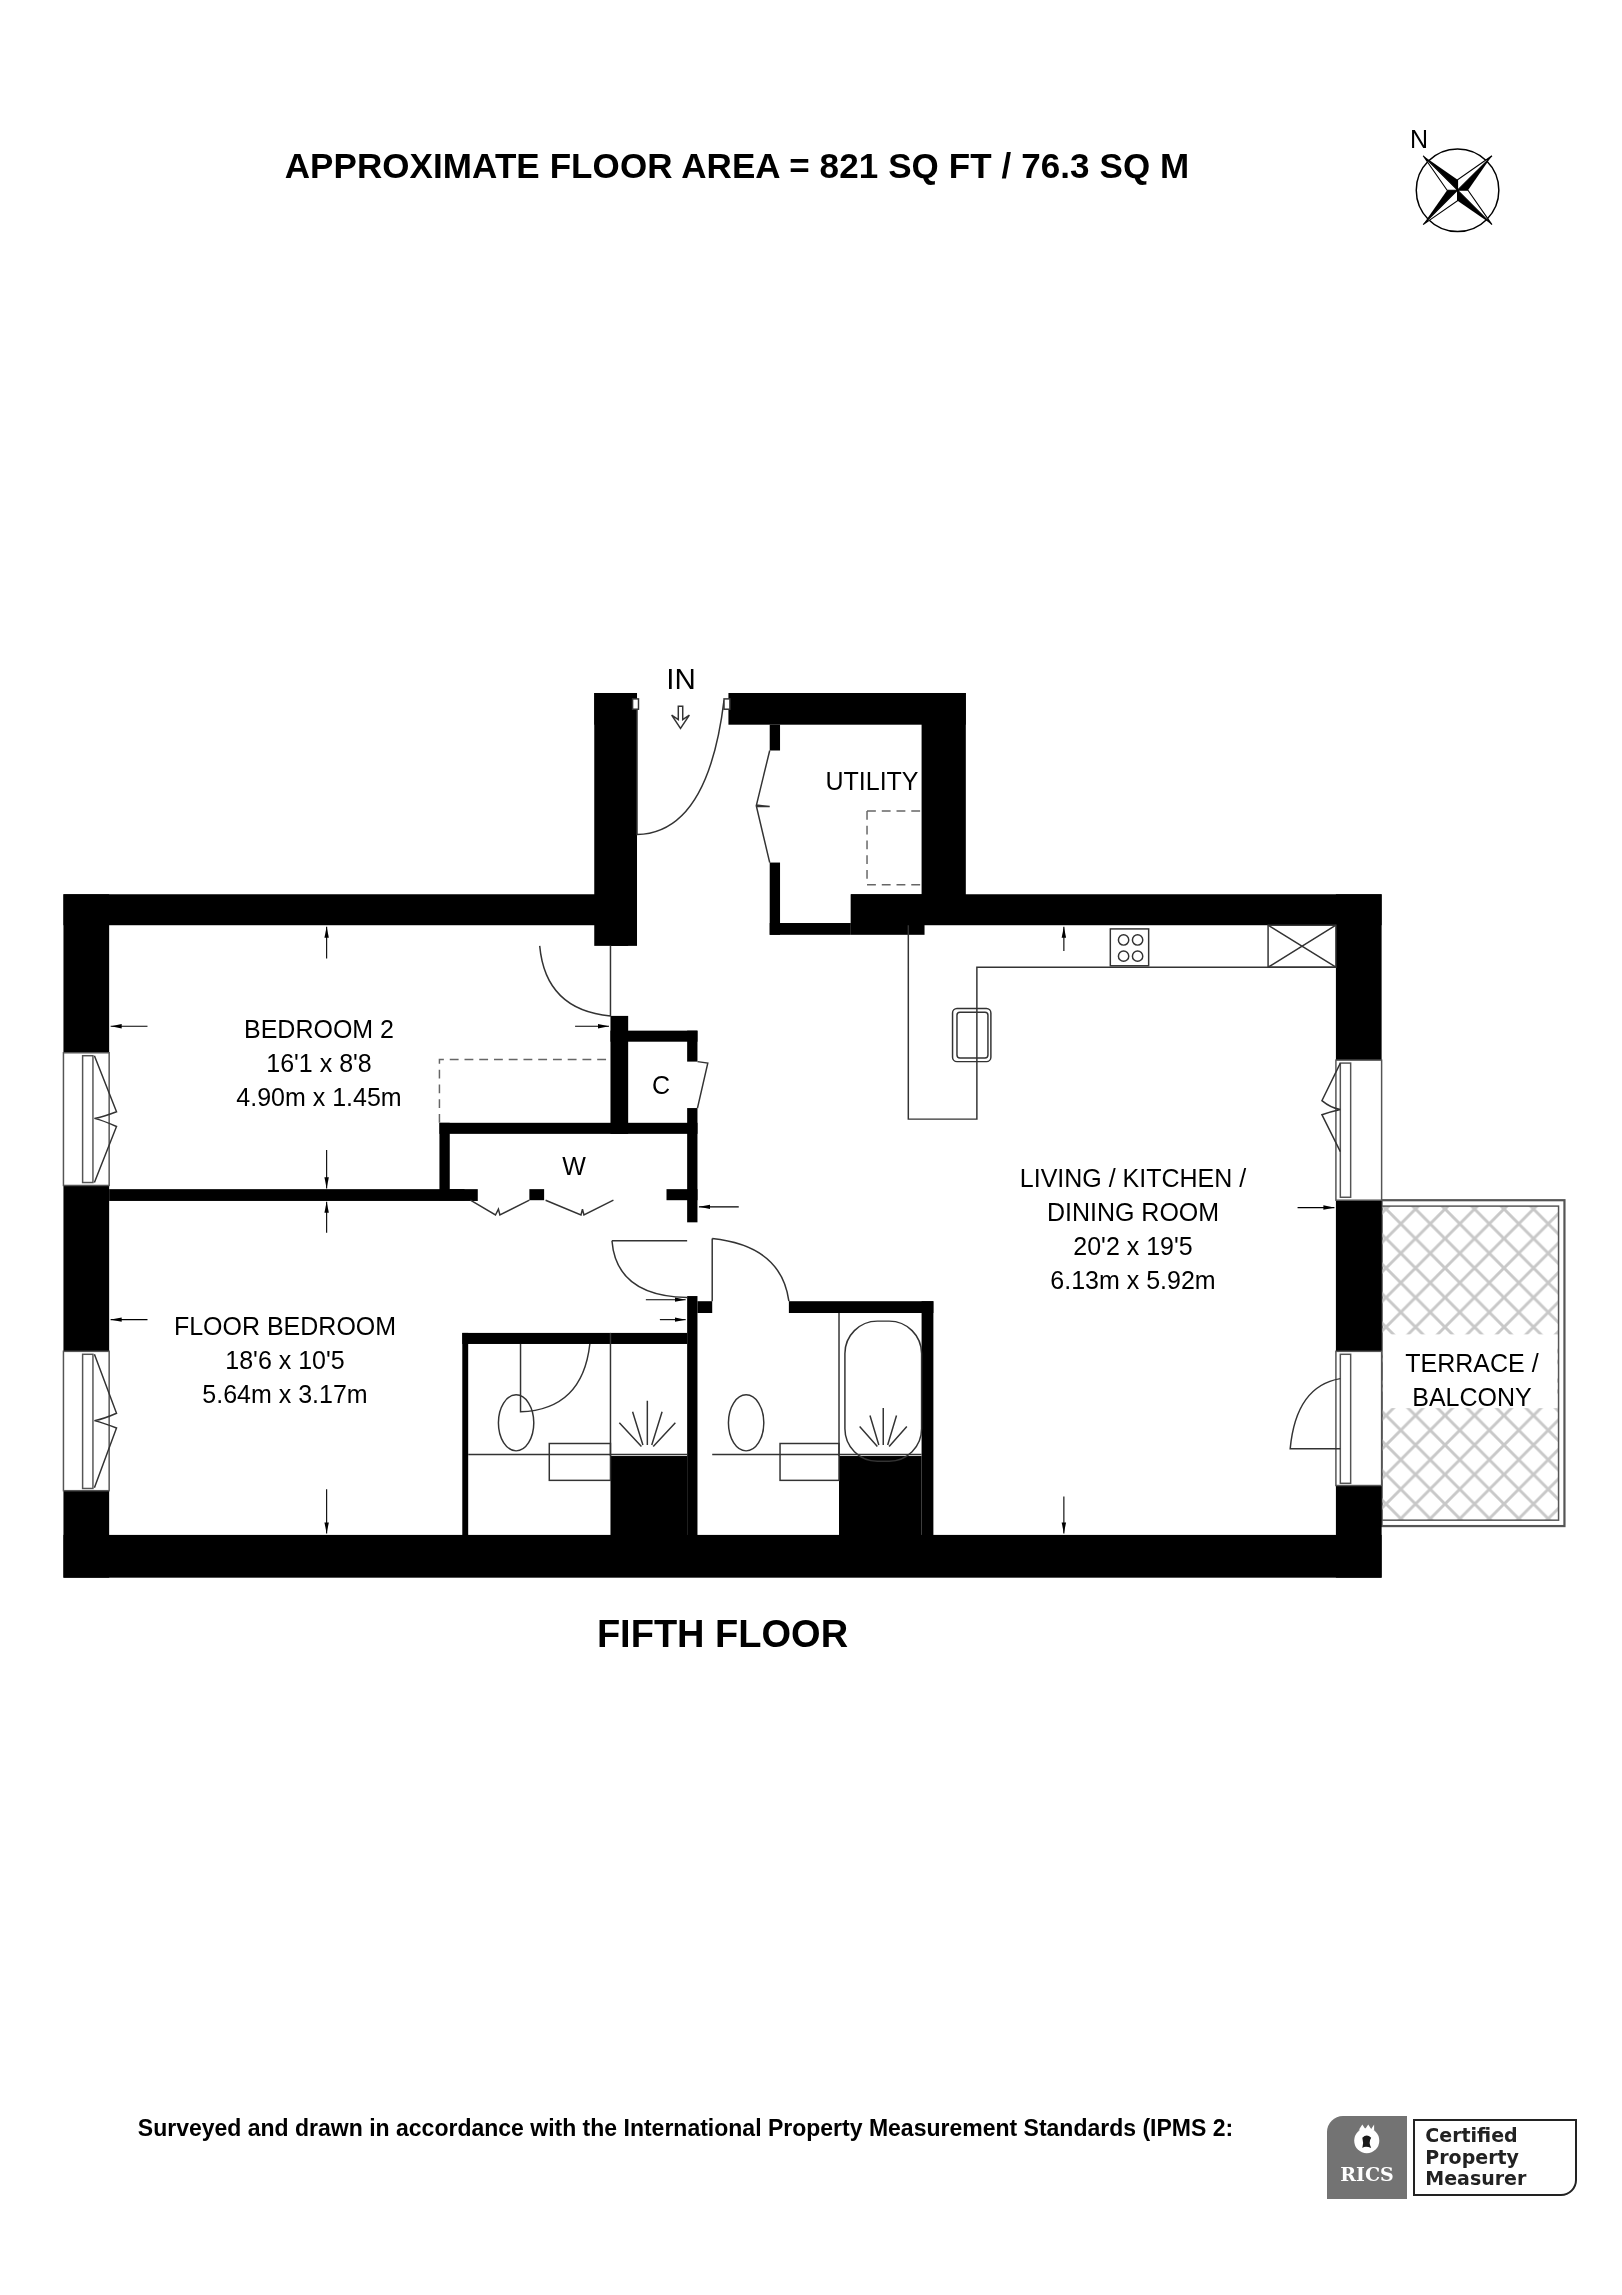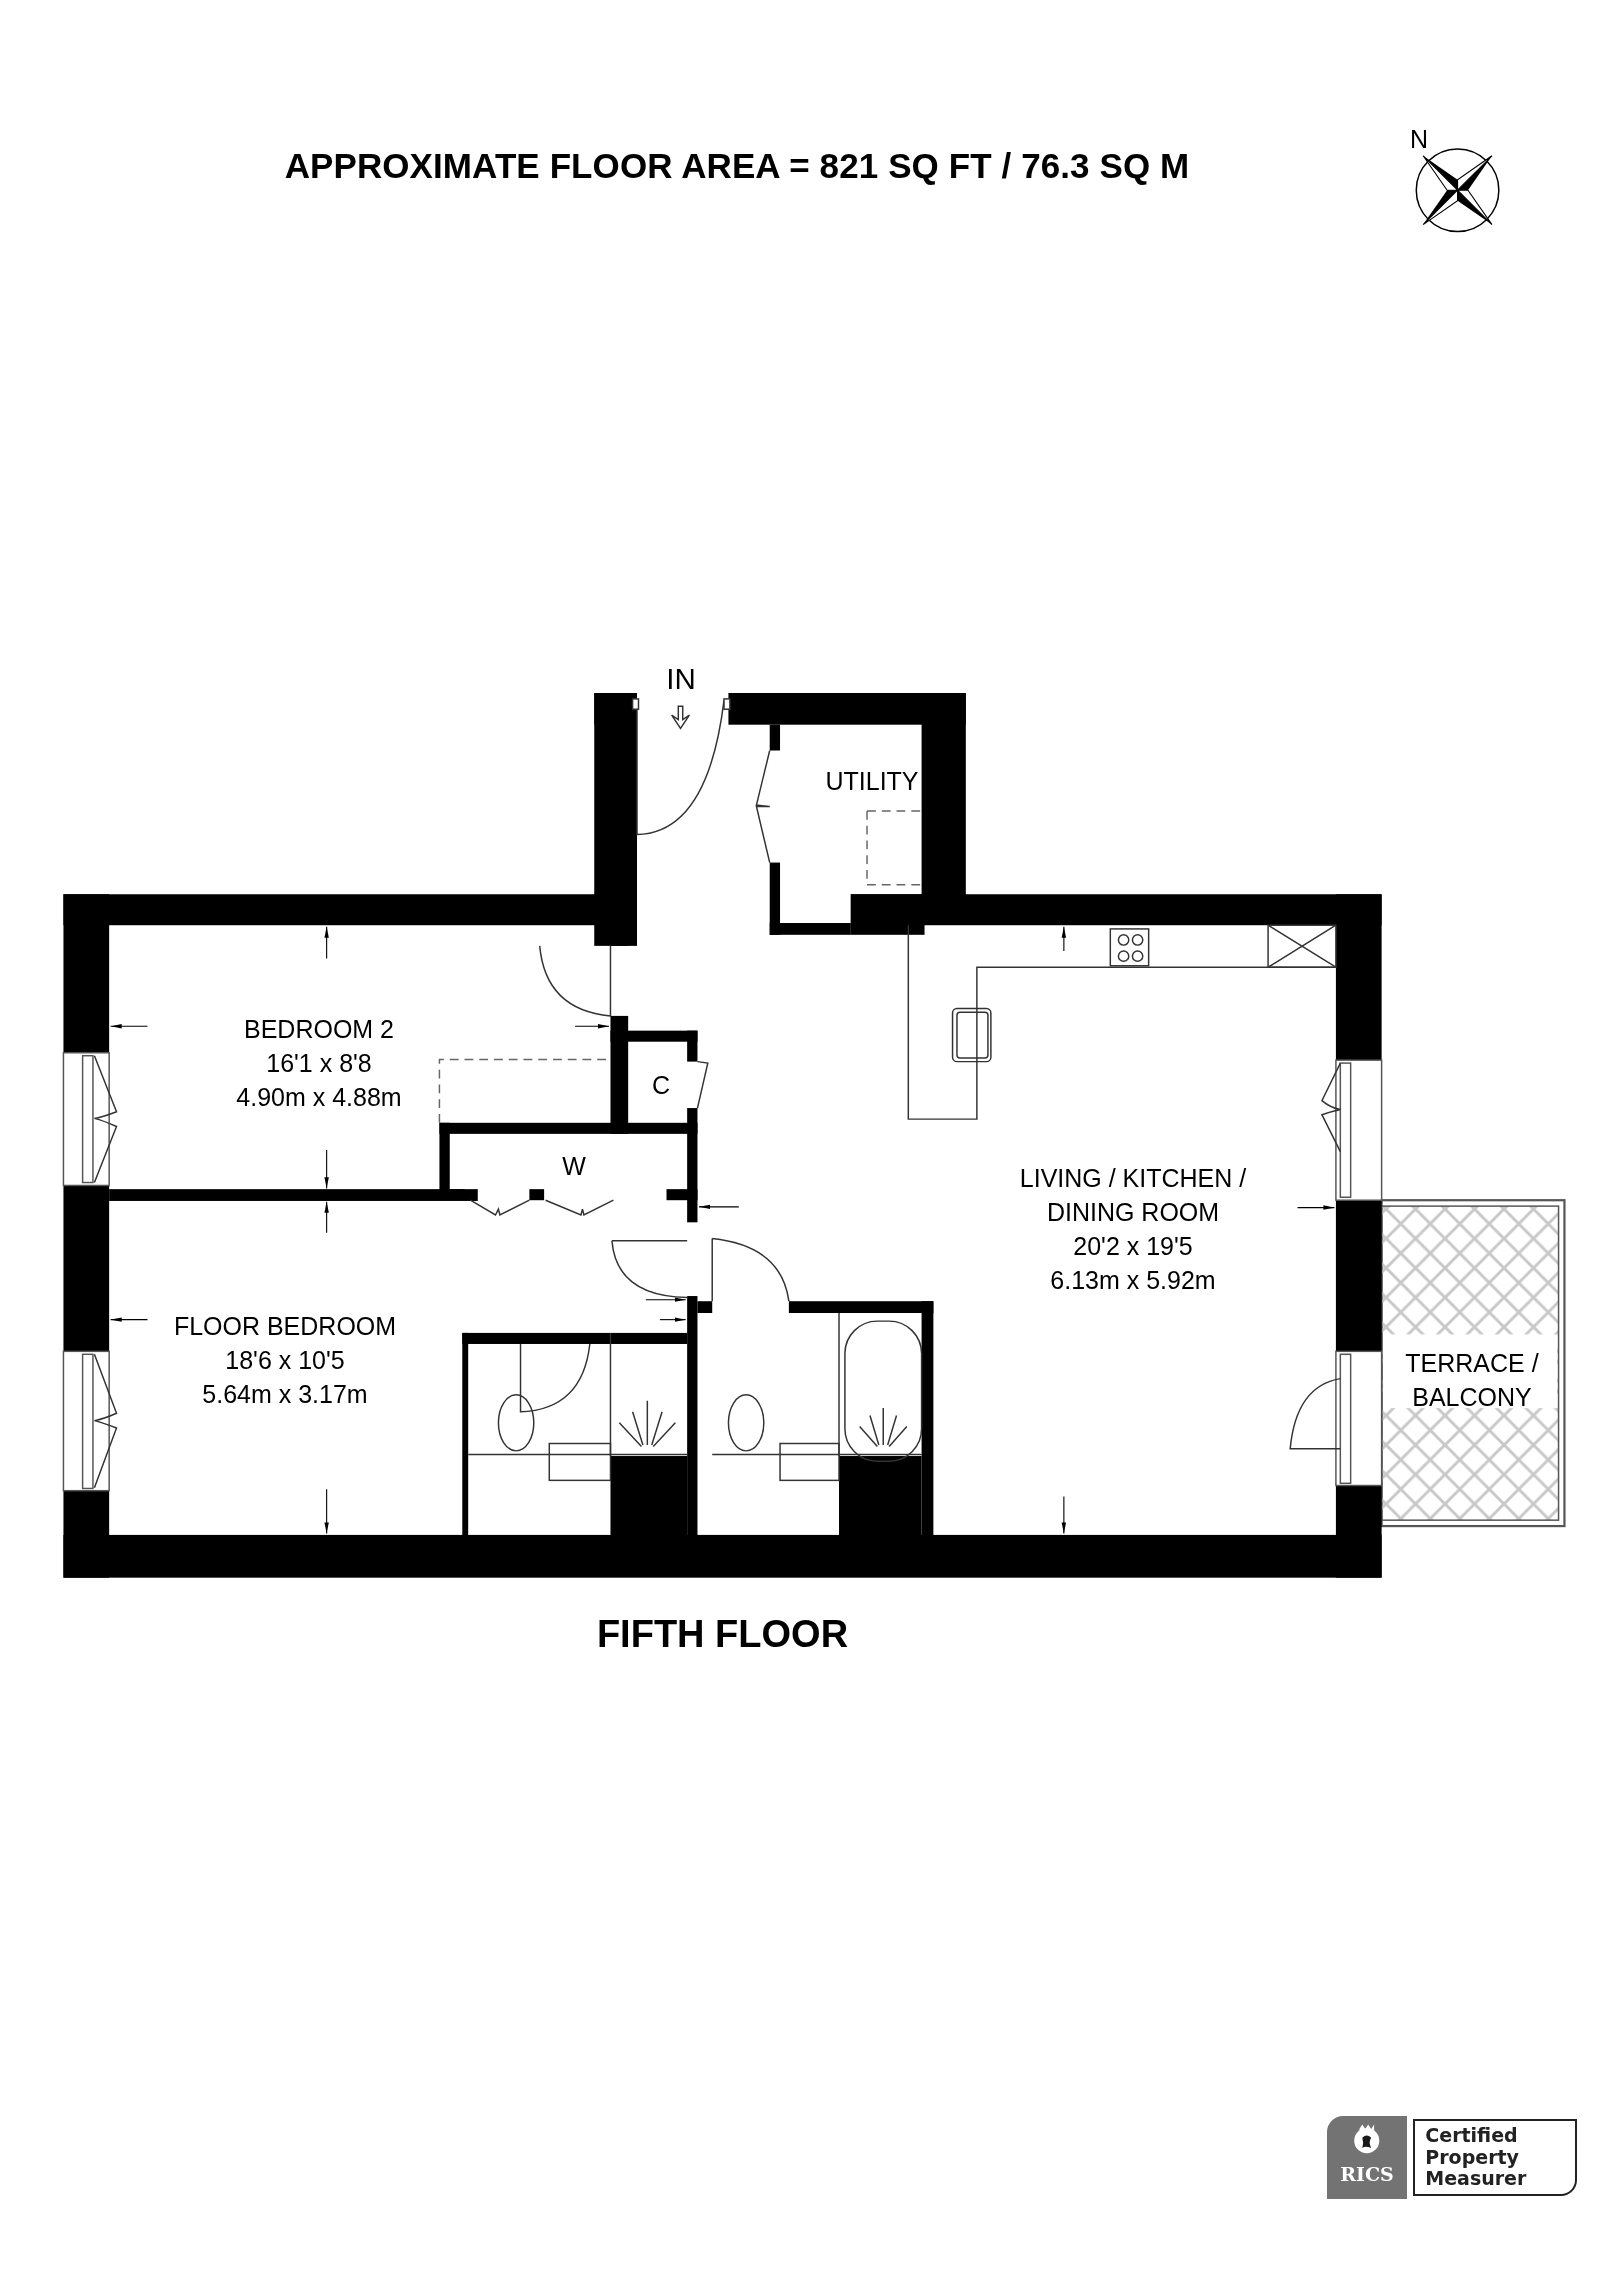--- a/index.html
+++ b/index.html
@@ -196,21 +196,21 @@
 
 <div class="room-label" style="left:681px;top:662px;font-size:29.5px;">IN</div>
 
 <div class="room-label" style="left:872px;top:764px;">
   <div>UTILITY</div>
 </div>
 
 <div class="room-label" style="left:319px;top:1012px;">
   <div>BEDROOM 2</div>
   <div>16'1 x 8'8</div>
-  <div>4.90m x 4.88m</div>
+  <div>4.90m x 1.45m</div>
 </div>
 
 <div class="room-label" style="left:661px;top:1068px;">
   <div>C</div>
 </div>
 
 <div class="room-label" style="left:574px;top:1149px;">
   <div>W</div>
 </div>
 
@@ -228,20 +228,21 @@
 </div>
 
 <div class="room-label" style="left:1472px;top:1346px;">
   <div>TERRACE /</div>
   <div>BALCONY</div>
 </div>
 
 <div class="abs floorname">FIFTH FLOOR</div>
 
 <div class="abs footer">
+  <div>Surveyed and drawn in accordance with the International Property Measurement Standards (IPMS 2:</div>
 </div>
 
 <div class="abs rics">
   <div class="rics-dark">
     <svg class="lion" viewBox="0 0 40 46">
       <circle cx="20" cy="24" r="17" fill="#fff"></circle>
       <path d="M10 8 L14 2 L18 8 L22 2 L26 8 L30 2 L30 10 L10 10 Z" fill="#fff"></path>
       <path d="M14 20 Q20 14 26 20 Q22 26 26 34 Q18 30 14 34 Q16 26 14 20 Z" fill="#1a1a1a"></path>
     </svg>
     <div class="rtxt">RICS</div>

